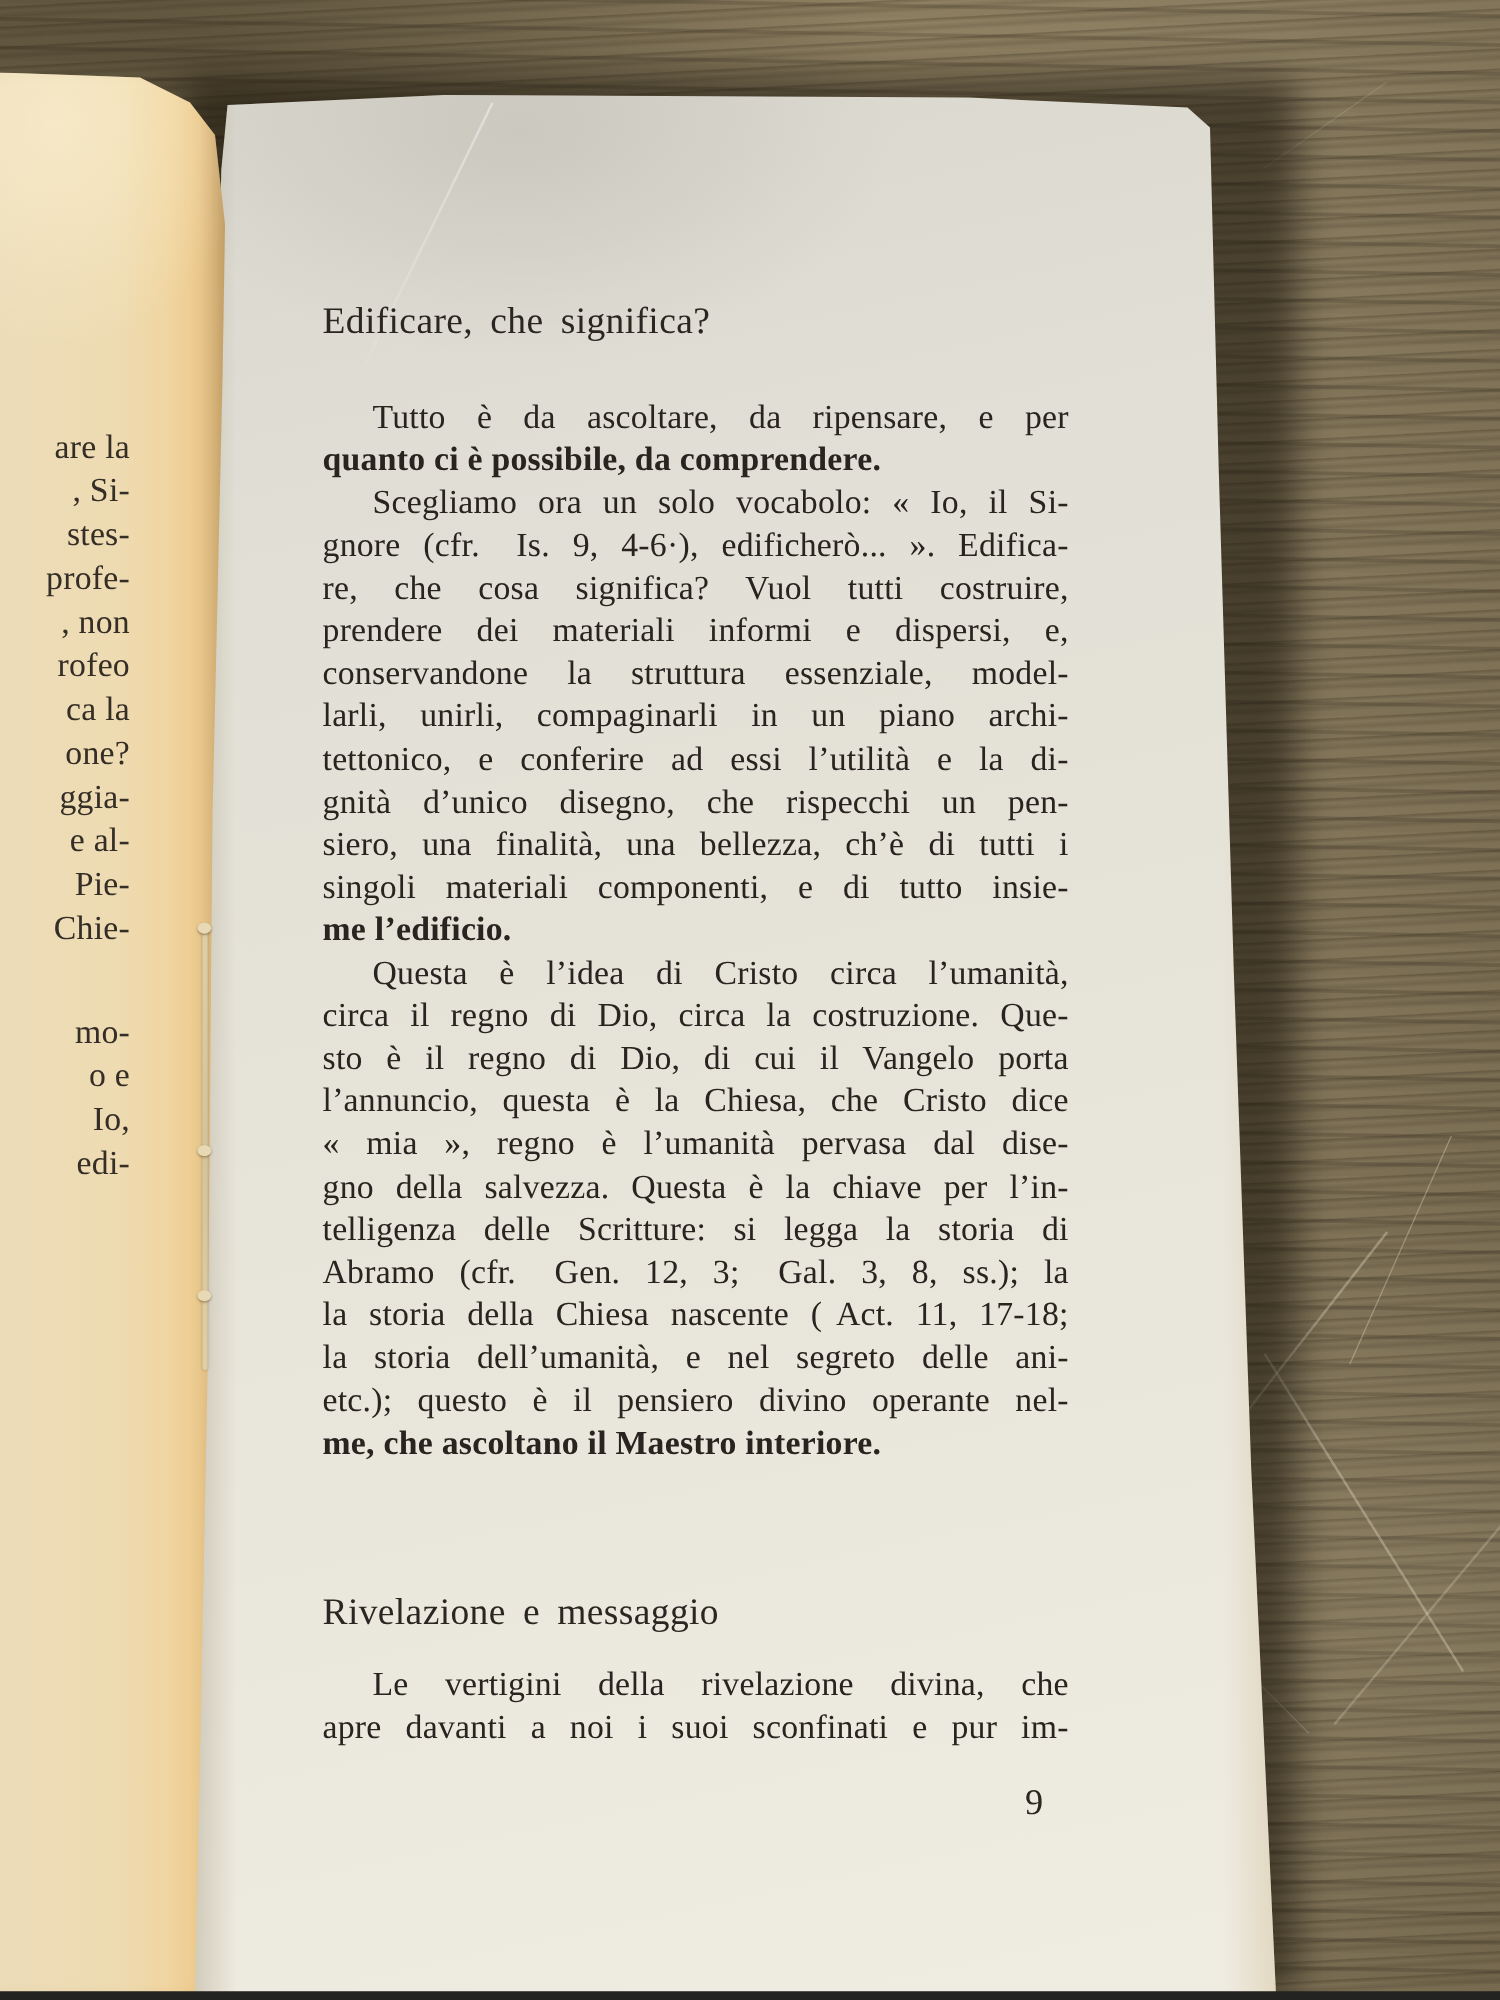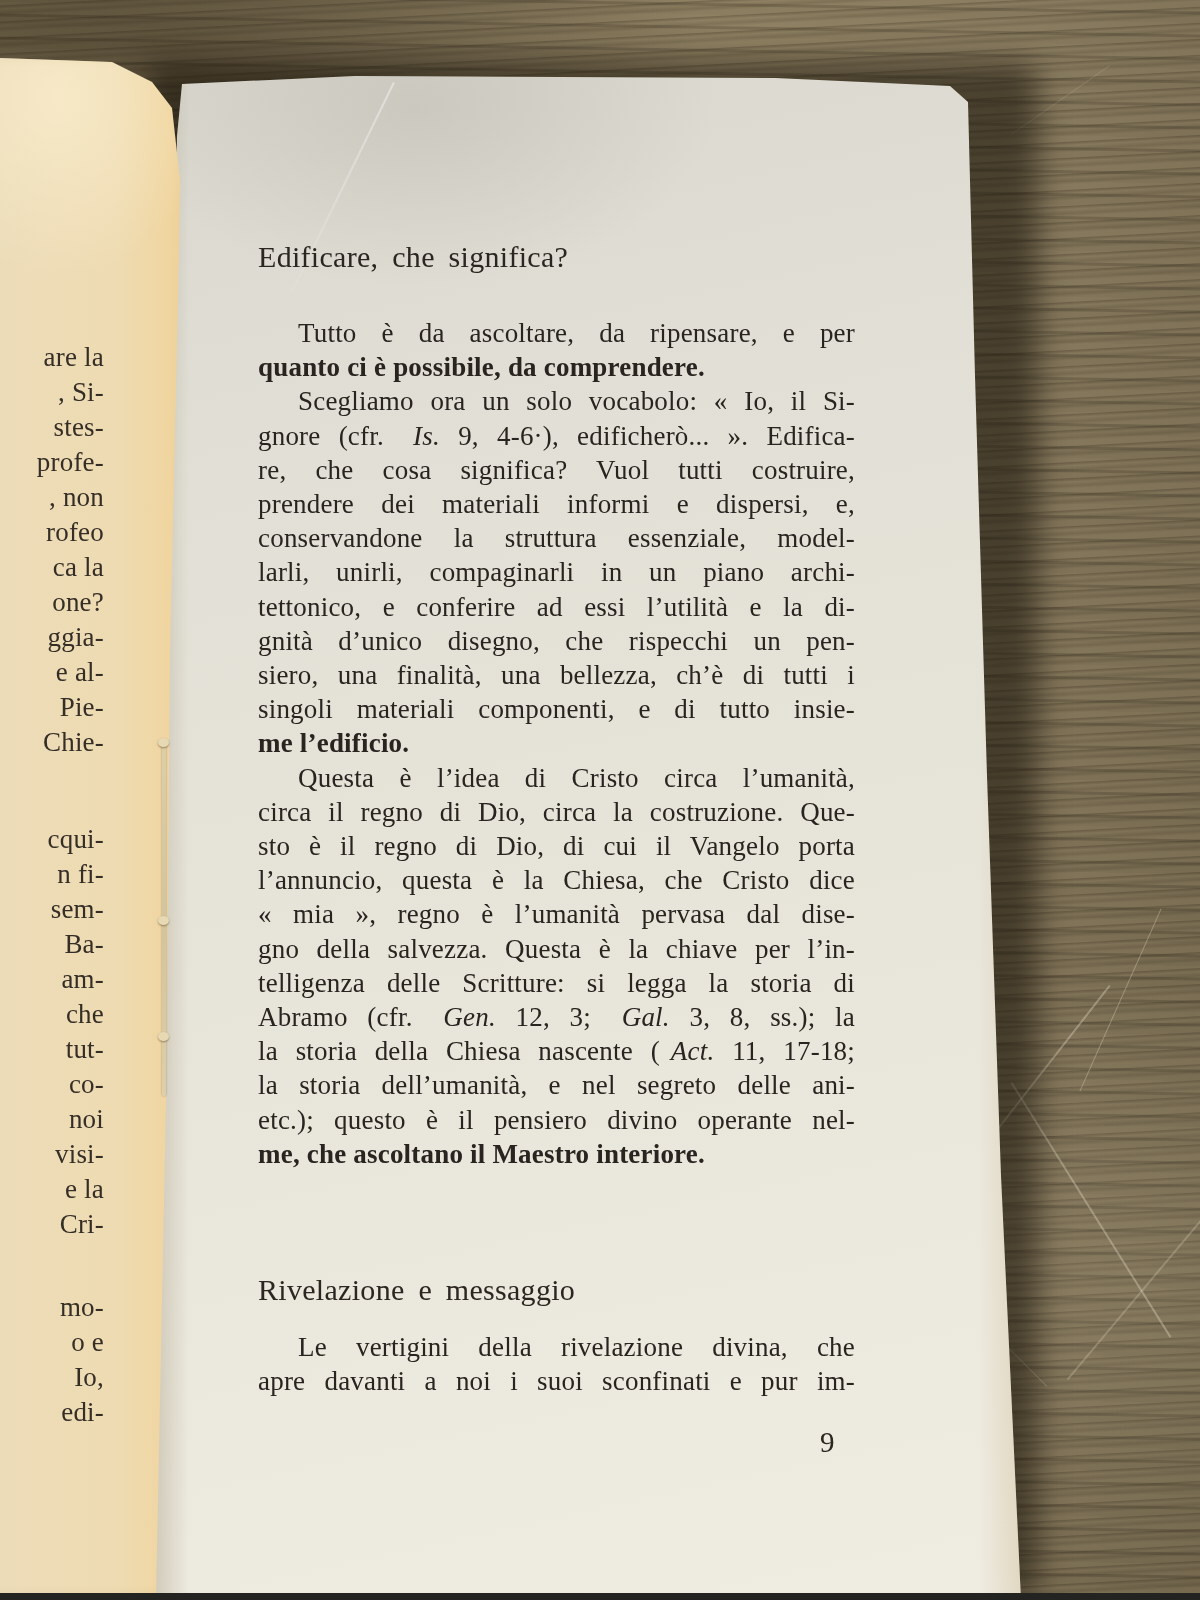--- a/index.html
+++ b/index.html
@@ -56,34 +56,33 @@
   }
   .heading-1{top:164px;}
   .heading-2{top:1186px;margin-top:11px;}
   .body-block{position:absolute;left:103px;width:597px;font-size:27px;line-height:34.2px;letter-spacing:0.2px;color:#292420;}
   .body-1{top:240px;}
   .body-2{top:1254px;}
   .para{margin:0;}
   .line{text-align:justify;text-align-last:justify;white-space:normal;}
   .line.lastline{text-align-last:left;font-weight:bold;}
   .line.indent{text-indent:40px;}
-  .it{font-style:italic;margin-left:11px;}
+  .it{margin-left:11px;}
   .pagenum{position:absolute;left:665px;top:1350px;font-size:29px;color:#2b2621;}
 
   
   .left-page{
     position:absolute;left:0;top:52px;width:182px;height:1548px;
     clip-path:polygon(0px 6px,112px 10px,152px 30px,172px 56px,180px 128px,
                       178px 250px,170px 600px,166px 1050px,156px 1548px,0px 1548px);
     background:
       radial-gradient(ellipse 220px 260px at 25% 3%, rgba(255,244,214,0.55), rgba(0,0,0,0) 70%),
       linear-gradient(90deg,#ecdcb8 0%,#eedbb2 52%,#f0d5a0 74%,#ecca8e 88%,#ddb97e 100%);
     box-shadow:inset -16px 0 20px -8px rgba(140,105,55,0.45);
     color:#352e26;
-    padding-left:46px;
   }
   .fragments{
     position:absolute;left:0;top:288px;width:104px;padding-right:2px;
     text-align:right;font-size:27px;line-height:35px;letter-spacing:0.2px;
   }
   .frag-group{margin:0;}
   .frag-group.g2{margin-top:62px;}
   .frag-group.g3{margin-top:48px;}
 
   
@@ -166,34 +165,20 @@
         <div class="frag-line">profe-</div>
         <div class="frag-line">, non</div>
         <div class="frag-line">rofeo</div>
         <div class="frag-line">ca la</div>
         <div class="frag-line">one?</div>
         <div class="frag-line">ggia-</div>
         <div class="frag-line">e al-</div>
         <div class="frag-line">Pie-</div>
         <div class="frag-line">Chie-</div>
       </div>
-      <div class="frag-group g2">
-        <div class="frag-line">cqui-</div>
-        <div class="frag-line">n fi-</div>
-        <div class="frag-line">sem-</div>
-        <div class="frag-line">Ba-</div>
-        <div class="frag-line">am-</div>
-        <div class="frag-line">che</div>
-        <div class="frag-line">tut-</div>
-        <div class="frag-line">co-</div>
-        <div class="frag-line">noi</div>
-        <div class="frag-line">visi-</div>
-        <div class="frag-line">e la</div>
-        <div class="frag-line">Cri-</div>
-      </div>
       <div class="frag-group g3">
         <div class="frag-line">mo-</div>
         <div class="frag-line">o e</div>
         <div class="frag-line">Io,</div>
         <div class="frag-line">edi-</div>
       </div>
     </div>
 </div>
 
 <div class="thread">

